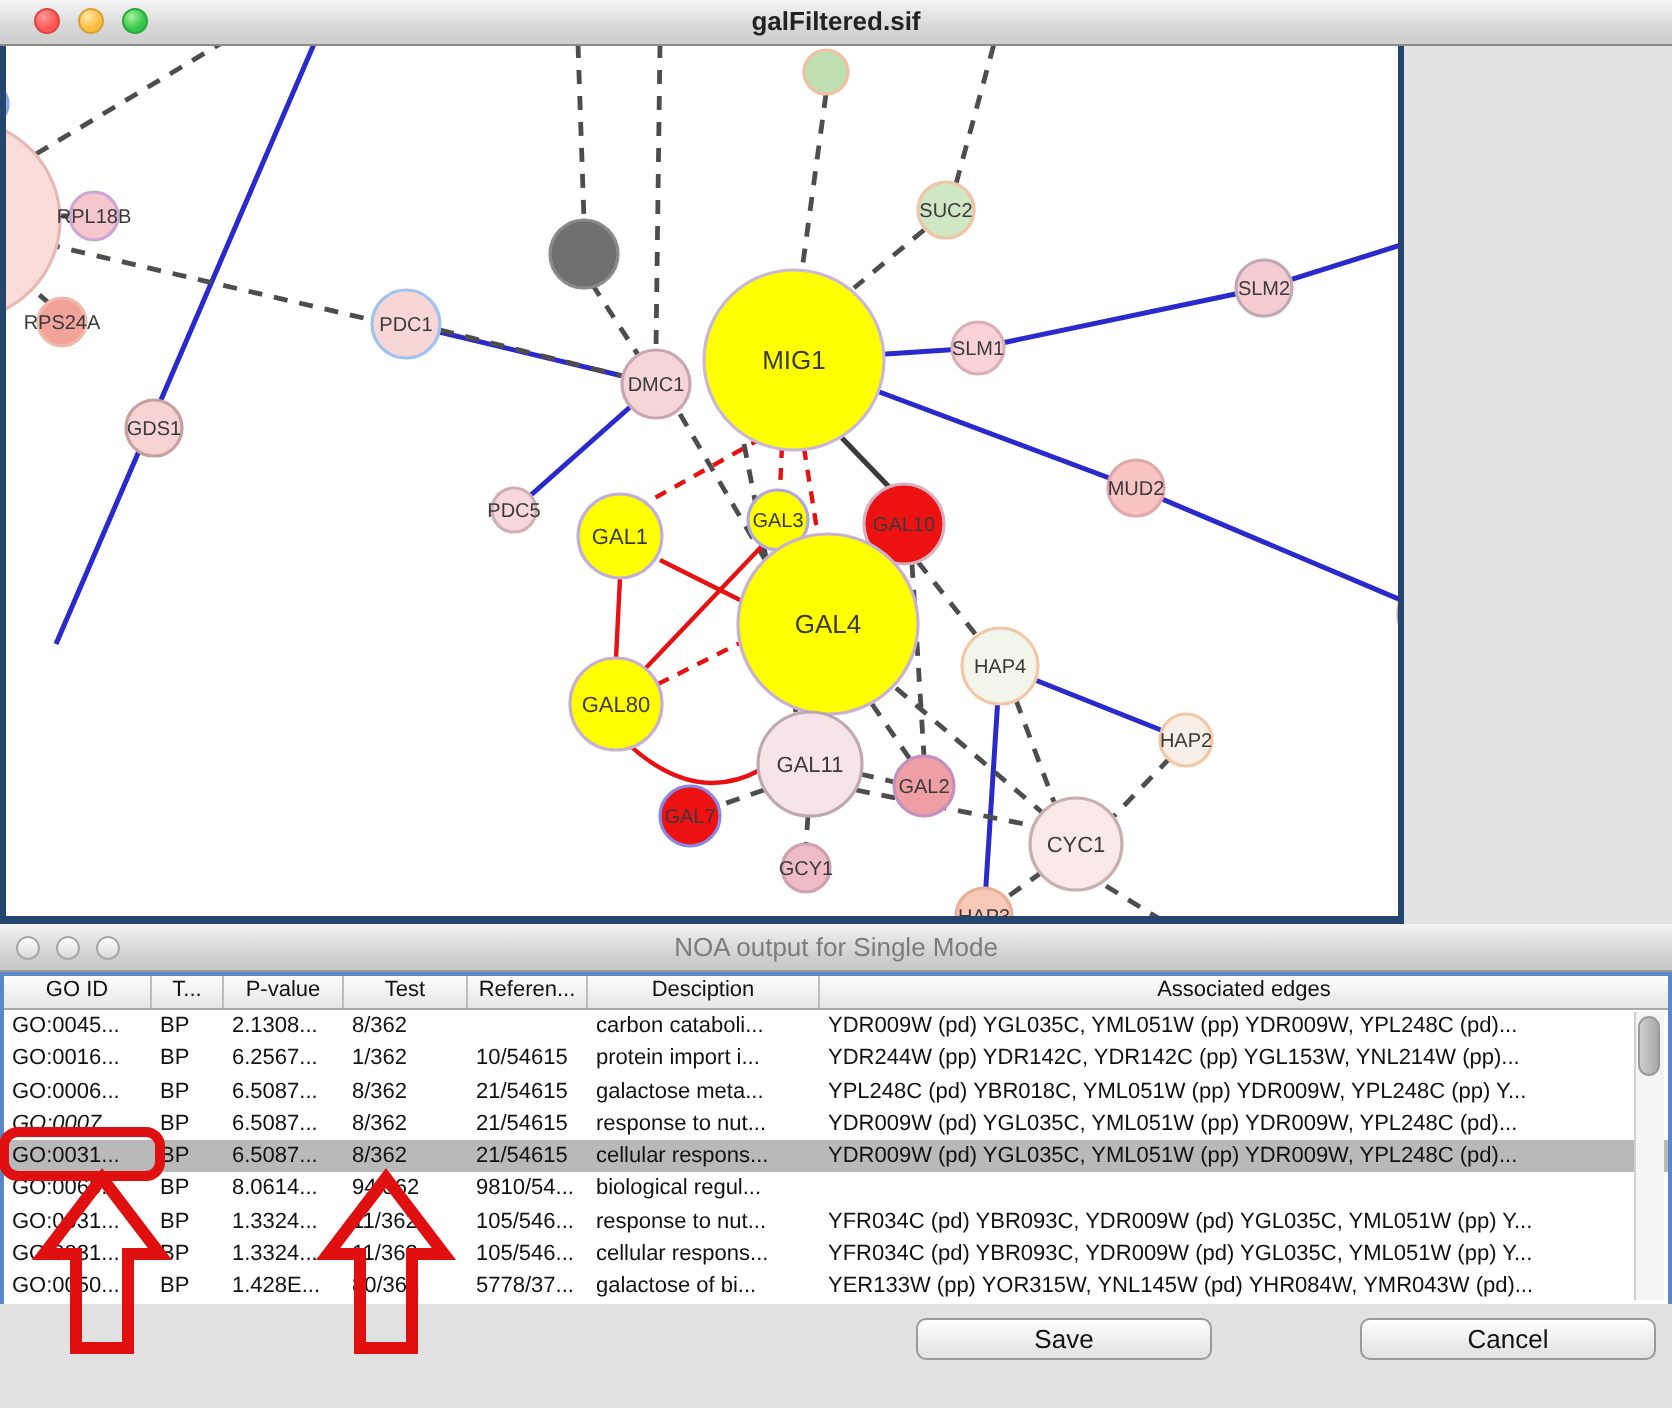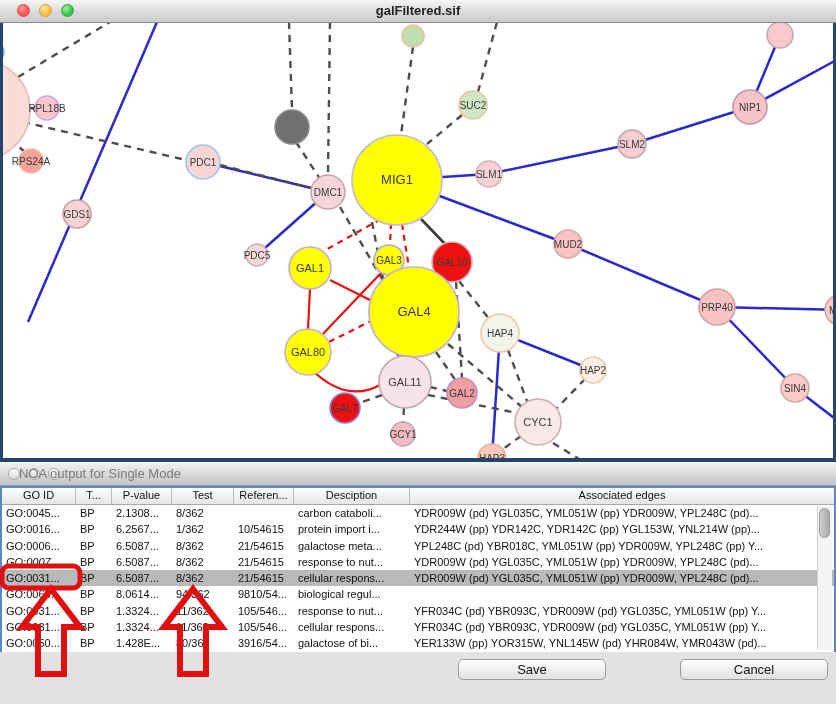--- a/index.html
+++ b/index.html
@@ -9,37 +9,37 @@
   .win-top{position:absolute;left:0;top:0;width:836px;height:462px;}
   .titlebar{position:absolute;left:0;top:0;width:836px;height:22px;
     background:linear-gradient(#f6f6f6,#d8d8d8 60%,#cdcdcd);
     border-bottom:1px solid #8a8a8a;}
   .titlebar .title{position:absolute;left:0;right:0;top:3px;text-align:center;
     font-size:13px;font-weight:bold;color:#222;}
   .light{position:absolute;top:4px;width:13px;height:13px;border-radius:50%;box-sizing:border-box;}
   .light.red{left:17px;background:radial-gradient(circle at 35% 30%,#ff9a96,#fc5753 60%);border:1px solid #d94642;}
   .light.yellow{left:39px;background:radial-gradient(circle at 35% 30%,#ffe9a8,#fdbc40 60%);border:1px solid #d8a136;}
   .light.green{left:61px;background:radial-gradient(circle at 35% 30%,#a8f0a0,#33c748 60%);border:1px solid #2aa83c;}
-  .canvas{position:absolute;left:0;top:23px;width:836px;height:439px;background:#fff;
+  .canvas{position:absolute;left:0;top:23px;width:702px;height:439px;background:#fff;
     border-left:3px solid #24456e;border-right:3px solid #24456e;border-bottom:4px solid #24456e;
     box-sizing:border-box;overflow:hidden;text-align:center;}
   #net{position:absolute;left:-3px;top:-23px;}
   .e-blue{stroke:#2929cc;stroke-width:2.5;fill:none;}
   .e-dash{stroke:#4d4d4d;stroke-width:2.4;stroke-dasharray:7 6;fill:none;}
   .e-dark{stroke:#3a3a3a;stroke-width:2.6;fill:none;}
   .e-red{stroke:#e81010;stroke-width:2.2;fill:none;}
   .e-reddash{stroke:#e81010;stroke-width:2.2;stroke-dasharray:6 5;fill:none;}
   .node-label{fill:#3a3a3a;text-anchor:middle;dominant-baseline:middle;}
   
   .win-bot{position:absolute;left:0;top:462px;width:836px;height:242px;background:#e2e2e2;}
   .titlebar2{position:absolute;left:0;top:0;width:836px;height:24px;
     background:linear-gradient(#f4f4f4,#d2d2d2 65%,#c6c6c6);
     border-bottom:1px solid #9a9a9a;box-sizing:border-box;}
-  .titlebar2 .title{position:absolute;left:0;right:0;top:4px;
-    font-size:13px;color:#7c7c7c;padding-left:19px;}
+  .titlebar2 .title{position:absolute;left:0;right:0;top:4px;text-align:center;
+    font-size:13px;color:#7c7c7c;}
   .dot{position:absolute;top:6px;width:12px;height:12px;border-radius:50%;
     background:linear-gradient(#fdfdfd,#dadada);border:1px solid #a8a8a8;box-sizing:border-box;}
   .table-wrap{position:absolute;left:0;top:24px;width:836px;height:166px;
     border:2px solid #5a87c8;box-sizing:border-box;background:#fff;}
   .thead{display:flex;height:16px;background:linear-gradient(#fdfdfd,#e6e6e6);
     border-bottom:1px solid #a8a8a8;}
   .th{font-size:11px;color:#111;text-align:center;line-height:15px;box-sizing:border-box;
     border-right:1px solid #bdbdbd;overflow:hidden;white-space:nowrap;flex-shrink:0;}
   .th:last-child{border-right:none;flex:1;}
   .tbody{position:relative;}
@@ -341,21 +341,21 @@
           <div class="td" style="width: 62px;">11/362</div>
           <div class="td" style="width: 60px;">105/546...</div>
           <div class="td" style="width: 116px;">cellular respons...</div>
           <div class="td" style="width: 410px;">YFR034C (pd) YBR093C, YDR009W (pd) YGL035C, YML051W (pp) Y...</div>
         </div>
         <div class="trow">
           <div class="td" style="width: 74px;">GO:0050...</div>
           <div class="td" style="width: 36px;">BP</div>
           <div class="td" style="width: 60px;">1.428E...</div>
           <div class="td" style="width: 62px;">80/362</div>
-          <div class="td" style="width: 60px;">3916/54...</div>
+          <div class="td" style="width: 60px;">5778/37...</div>
           <div class="td" style="width: 116px;">galactose of bi...</div>
           <div class="td" style="width: 410px;">YER133W (pp) YOR315W, YNL145W (pd) YHR084W, YMR043W (pd)...</div>
         </div>
       </div>
     <div class="vscroll">
       <div class="vthumb"></div>
     </div>
   </div>
   <div class="btn" style="left:680px">Cancel</div>
   <div class="btn" style="left:458px">Save</div>

